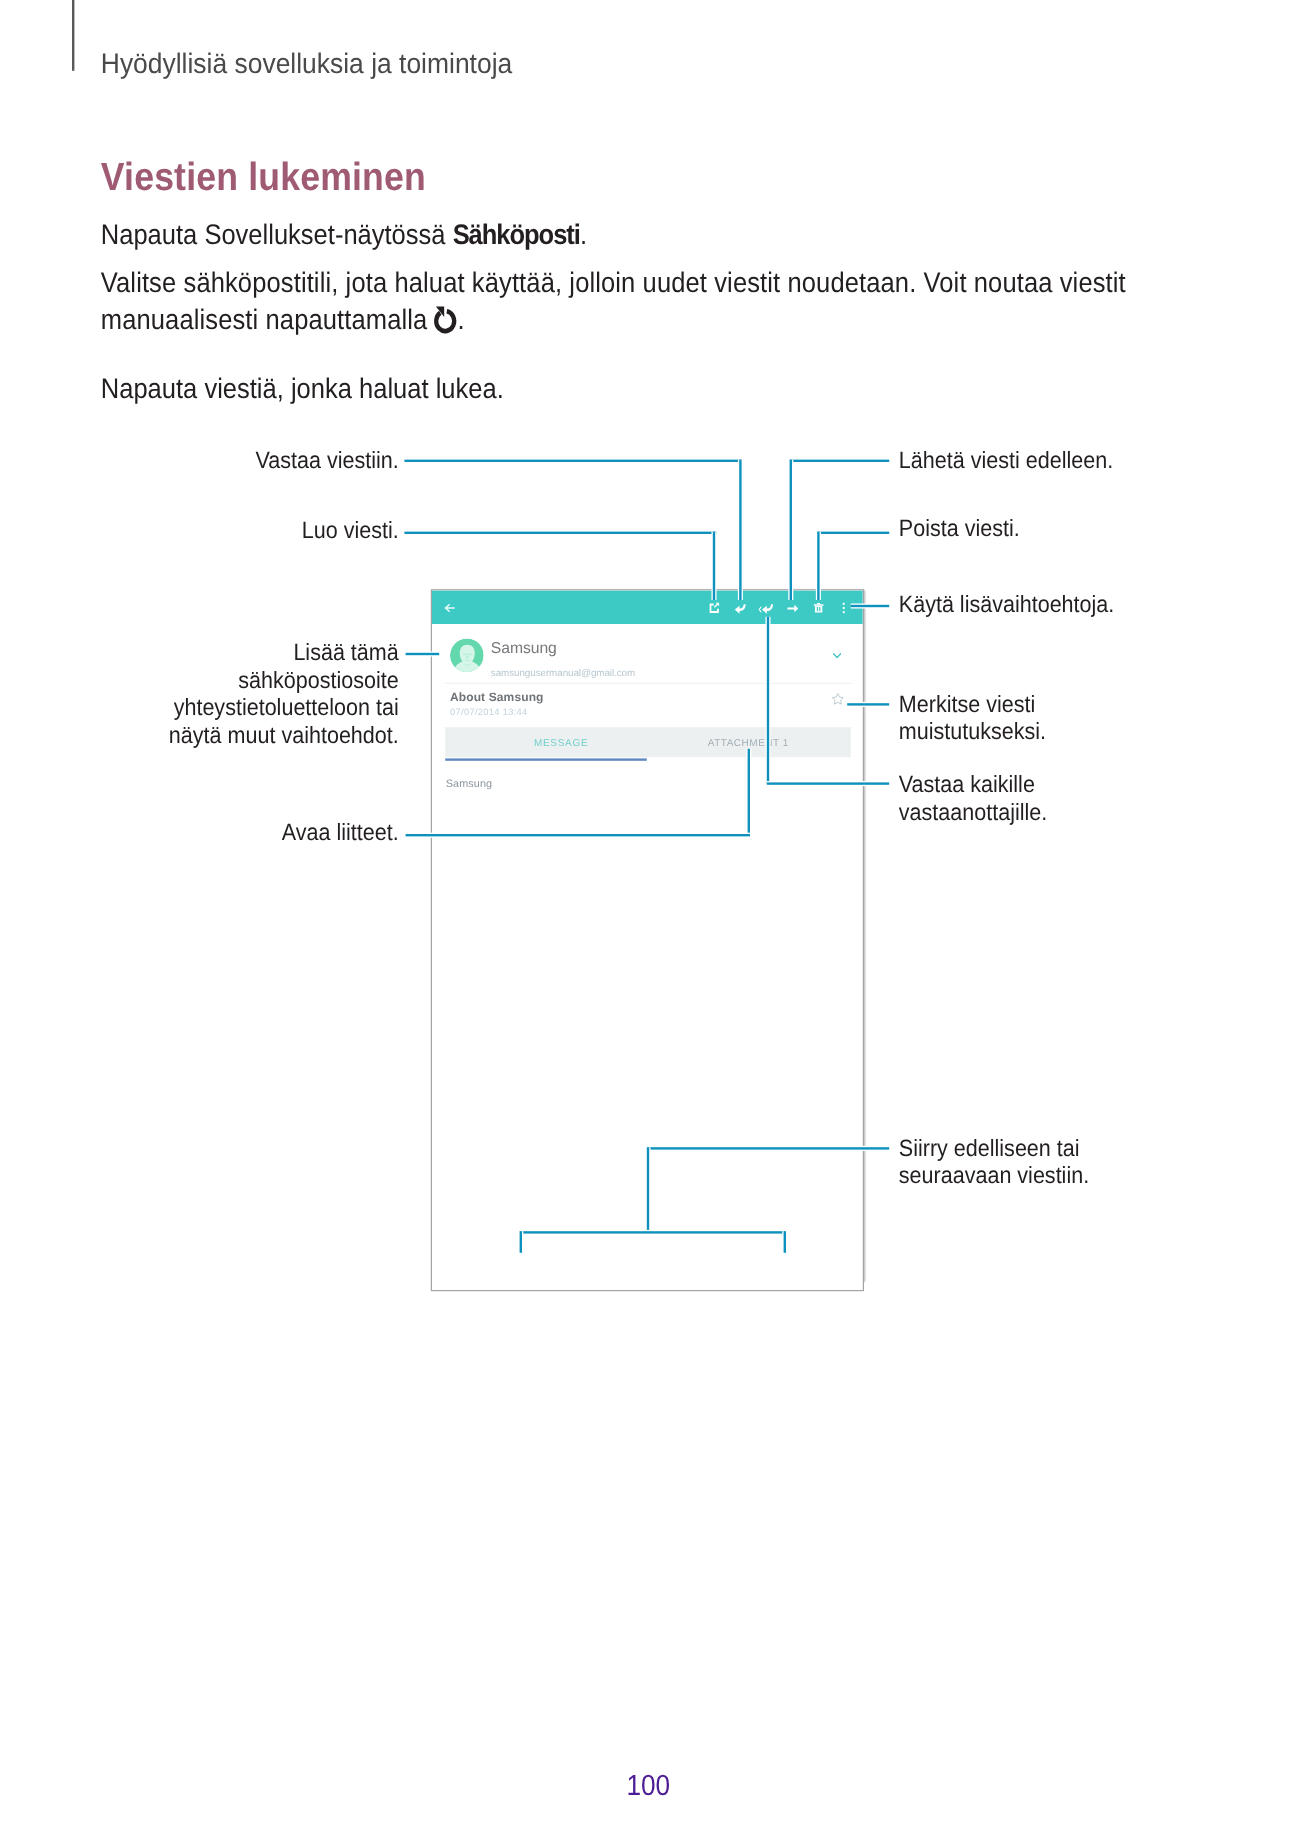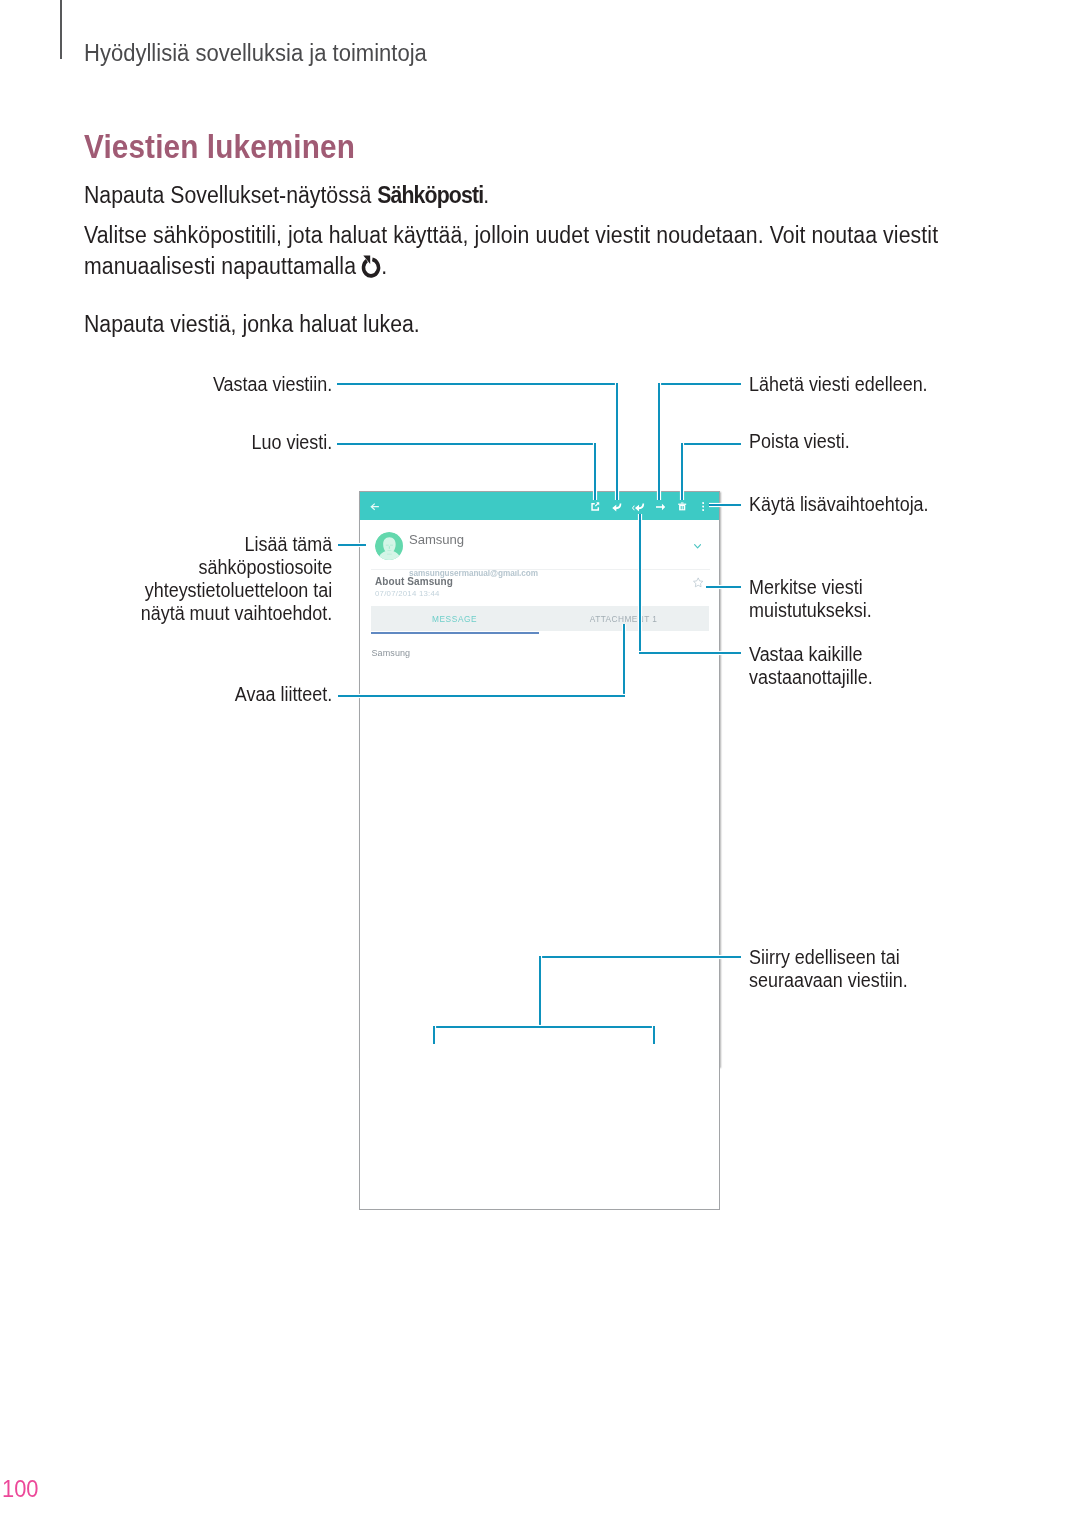--- a/index.html
+++ b/index.html
@@ -31,54 +31,54 @@
   .co.r{text-align:right;transform-origin:100% 0;}
   .co.l{transform-origin:0 0;}
   
   .ln{position:absolute;background:#0e92bd;z-index:5;}
   .lh{height:2px;box-shadow:0 -1.1px 0 #fff, 0 1.1px 0 #fff;}
   .lv{width:2px;box-shadow:-1.1px 0 0 #fff, 1.1px 0 0 #fff;}
 
   
   .dev-shadow{position:absolute;left:359.3px;top:491.2px;width:360.8px;height:575.6px;
        box-shadow:1px 1px 1.6px rgba(0,0,0,.3);background:#fff;}
-  .dev{position:absolute;left:359.3px;top:491.2px;width:360.8px;height:719px;
+  .dev{position:absolute;left:359.3px;top:491.2px;width:360.8px;height:585px;
        background:#ffffff;box-sizing:border-box;border:1.1px solid #a2a4a7;overflow:hidden;}
   .appbar{position:absolute;left:0;top:0;width:100%;height:27.9px;background:#3dcac5;}
   .ab-ico{position:absolute;line-height:0;font-size:0;}
 
   .avatar{position:absolute;left:14.3px;top:39.5px;width:28.8px;height:28.8px;border-radius:50%;
           overflow:hidden;line-height:0;}
   .sender{position:absolute;left:48.7px;top:40.2px;font-size:13.1px;color:#76787b;
           letter-spacing:-.05px;}
-  .semail{position:absolute;left:48.7px;top:77px;font-size:8.2px;color:#b6c6cf;letter-spacing:-.05px;font-weight:bold;}
+  .semail{position:absolute;left:48.7px;top:64px;font-size:8.2px;color:#b6c6cf;letter-spacing:-.05px;}
   .chev{position:absolute;left:333.8px;top:51.6px;line-height:0;}
   .hr1{position:absolute;left:11.2px;top:76.5px;width:338.1px;height:1.2px;background:#eff1f2;}
   .subject{position:absolute;left:14.7px;top:84.3px;font-size:10px;font-weight:bold;color:#6f7479;
            letter-spacing:.1px;}
   .sdate{position:absolute;left:14.7px;top:96.9px;font-size:7.8px;color:#c3d3dc;letter-spacing:.25px;}
   .star{position:absolute;left:332.7px;top:85px;line-height:0;}
   .tabs{position:absolute;left:10.3px;top:114.3px;width:338px;height:24.5px;background:#ecf0f1;}
   .tab1{position:absolute;left:0;top:0;width:168px;height:24.5px;
         display:flex;align-items:center;justify-content:center;
-        font-size:8.3px;color:#6fcfca;letter-spacing:.6px;}
+        font-size:8.3px;color:#6fcfca;letter-spacing:.6px;padding-left:13px;}
   .tab2{position:absolute;left:168px;top:0;width:170px;height:24.5px;
         display:flex;align-items:center;justify-content:center;
         font-size:8.3px;color:#a3aeb5;letter-spacing:.45px;}
   .tabline{position:absolute;left:11.1px;top:140.3px;width:168.1px;height:1.9px;background:#6089c2;}
   .mbody{position:absolute;left:11.2px;top:155.5px;font-size:9px;color:#8c949b;letter-spacing:.1px;}
   .botbar{position:absolute;left:0;top:546px;width:359px;height:28.5px;background:#f2f3f3;
           border-top:1px solid #e7eceb;}
   .bb-lbl{position:absolute;top:9.4px;font-size:8.3px;color:#9aa6ac;letter-spacing:.45px;
           transform:scaleX(.96);transform-origin:0 0;}
   .circ{position:absolute;top:8.6px;width:10px;height:10px;line-height:0;}
 
   
-  .pagenum{position:absolute;left:0;top:1474.6px;width:1080px;text-align:left;
-           font-size:24.3px;color:#ec4899;}
+  .pagenum{position:absolute;left:0;top:1474.6px;width:1080px;text-align:center;
+           font-size:24.3px;color:#4c1d95;}
   .pagenum span{display:inline-block;transform:scaleX(.9);}
 </style>
 </head>
 <body>
 
 <div class="page">
 
   <div class="hdr-rule"></div>
   <div class="hdr-text">Hyödyllisiä sovelluksia ja toimintoja</div>
 

